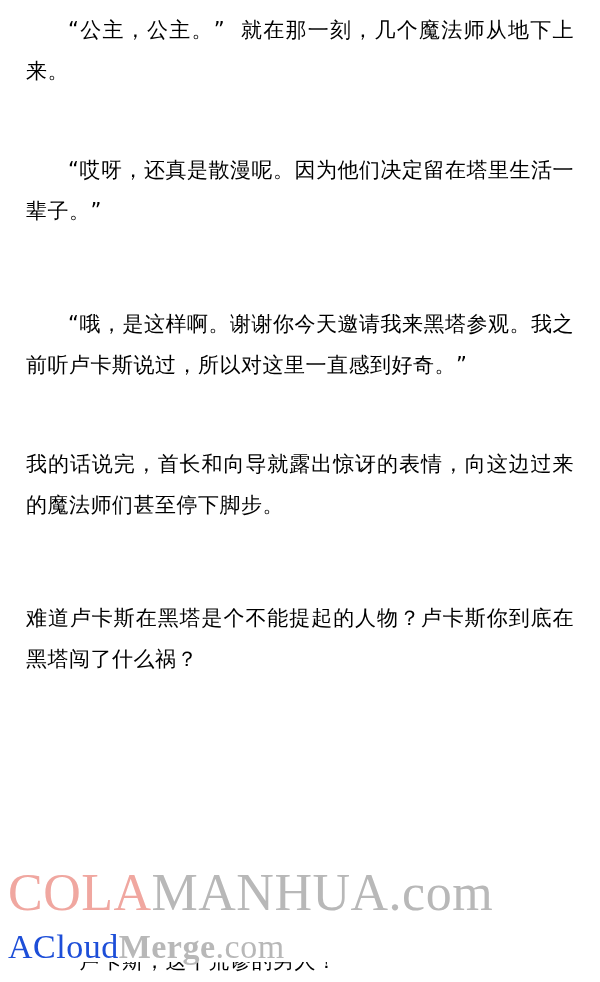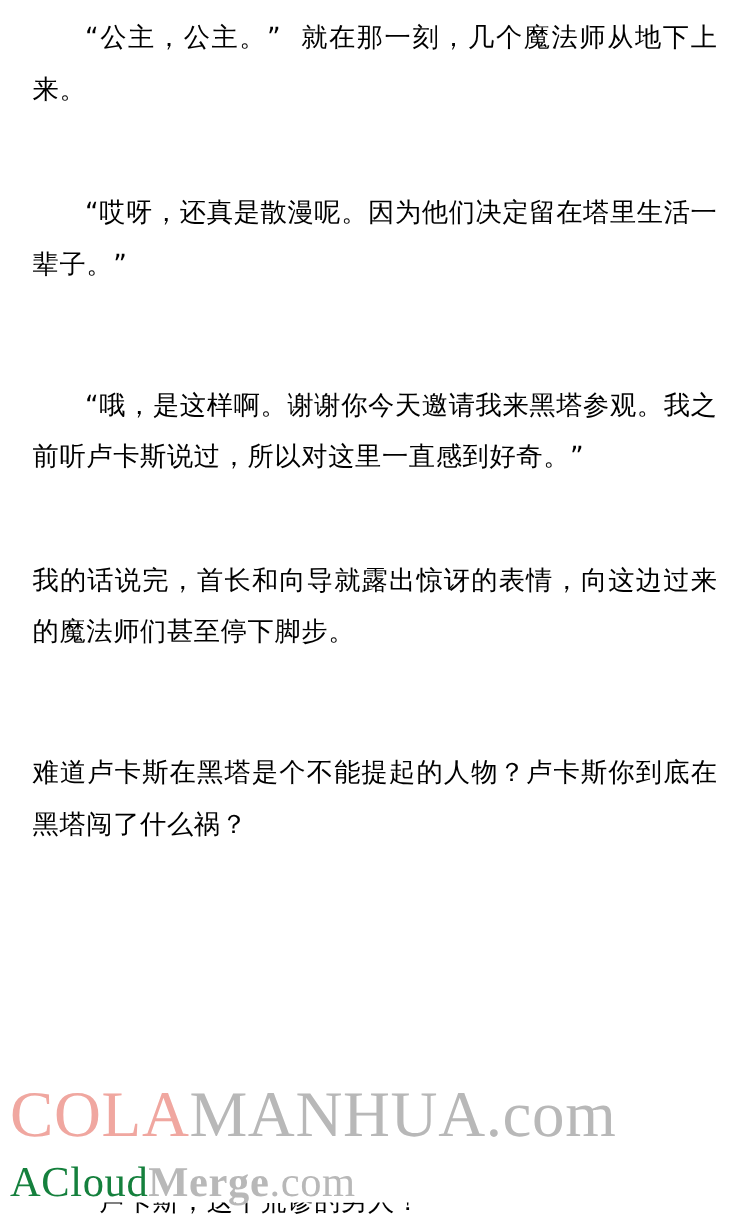--- a/index.html
+++ b/index.html
@@ -52,21 +52,21 @@
     margin-top: 15px;
   }
   .wm-line2 {
     top: 928px;
     font-size: 34px;
     letter-spacing: 0.5px;
   }
   .wm-cola { color: #f0a7a0; font-weight: 400; }
   .wm-manhua { color: #b8b8b8; font-weight: 400; }
   .wm-dotcom { color: #b8b8b8; font-weight: 400; }
-  .wm-acloud { color: #15803d; font-weight: 400; }
+  .wm-acloud { color: #1d4ed8; font-weight: 400; }
   .wm-merge { color: #b8b8b8; font-weight: 700; }
 
   .cut-line {
     position: absolute;
     left: 26px;
     top: 962px;
     width: 548px;
     overflow: hidden;
     height: 20px;
   }

